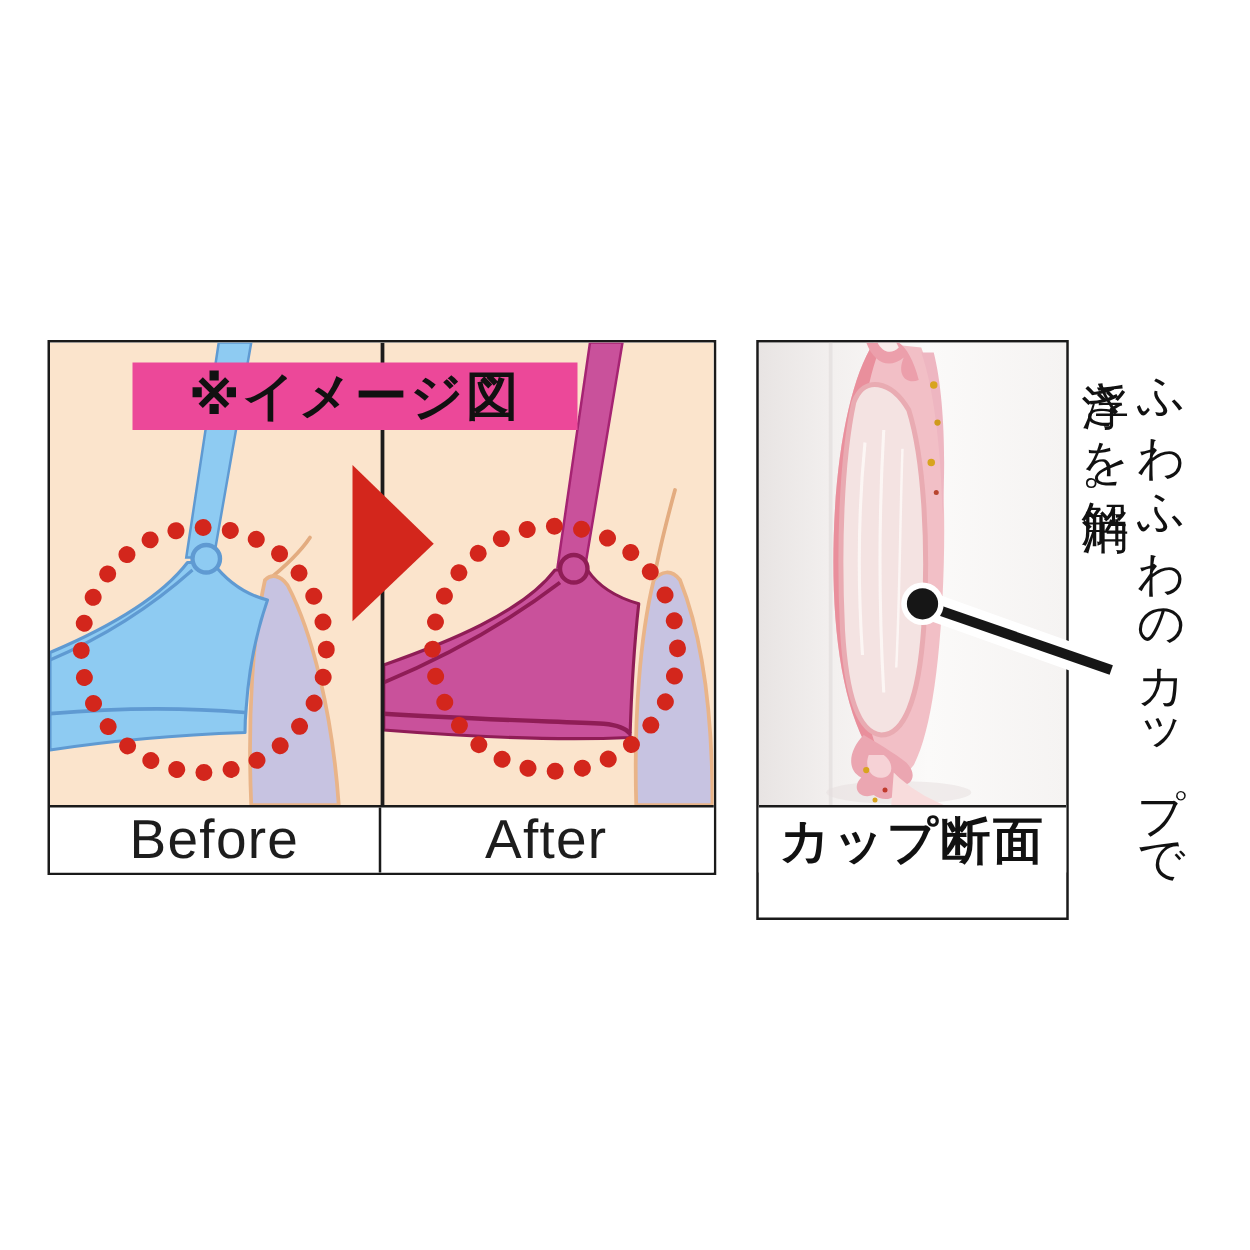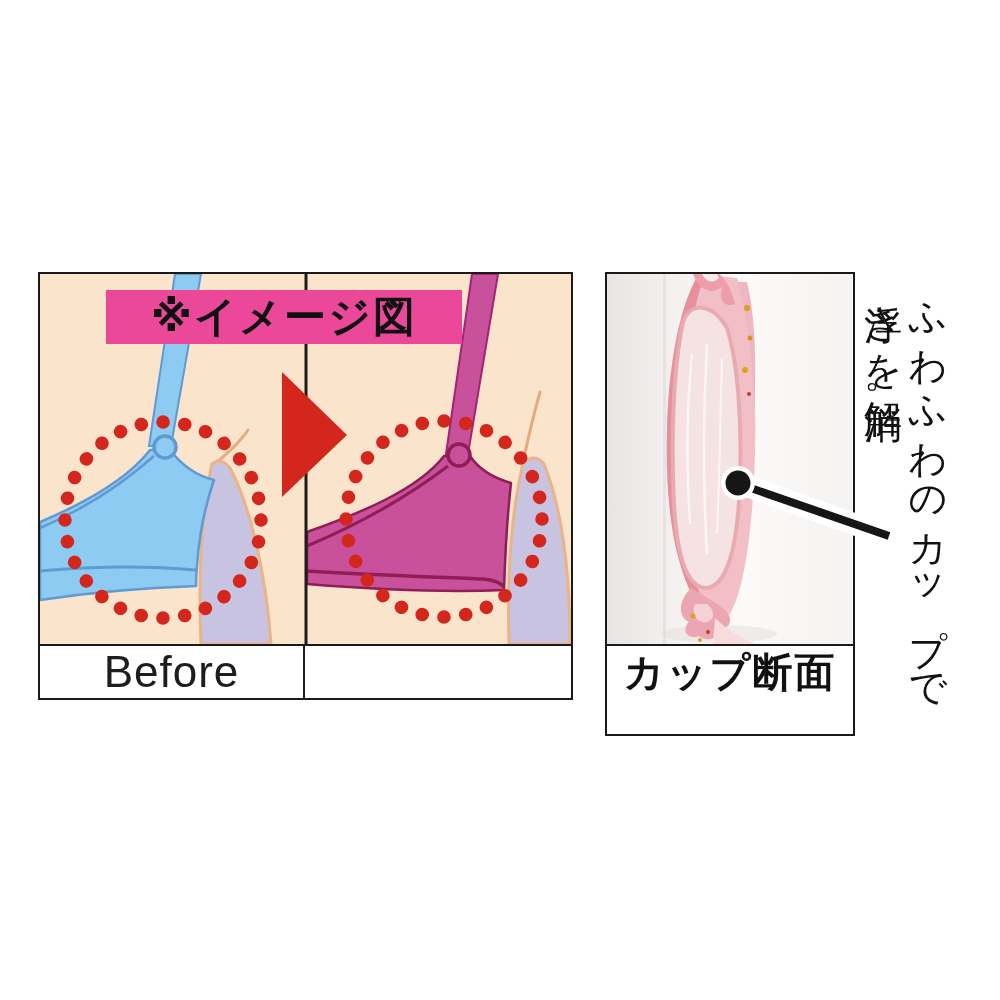--- a/index.html
+++ b/index.html
@@ -108,20 +108,23 @@
 
       <div class="title-box">
         <span>※イメージ図</span>
       </div>
     </div>
 
     <div class="labels">
       <div class="label-cell before">
         <span>Before</span>
       </div>
+      <div class="label-cell after">
+        <span>After</span>
+      </div>
     </div>
   </section>
 
   <section class="panel panel-right">
     <div class="photo">
       <svg width="246" height="370" viewBox="0 0 246 370">
         <defs>
           <linearGradient id="bgGrad" x1="0" y1="0" x2="1" y2="0">
             <stop offset="0" stop-color="#e8e4e3"></stop>
             <stop offset="0.25" stop-color="#f3f0ef"></stop>

